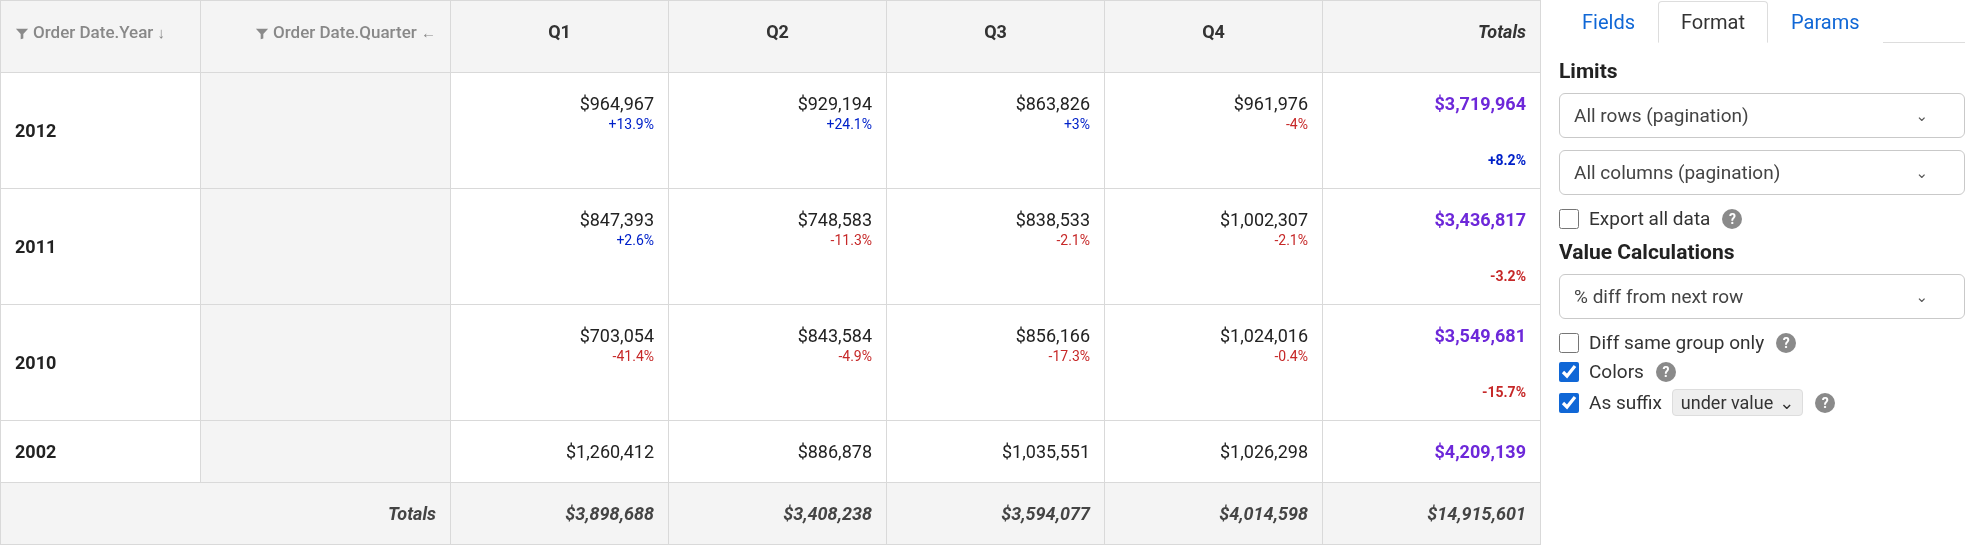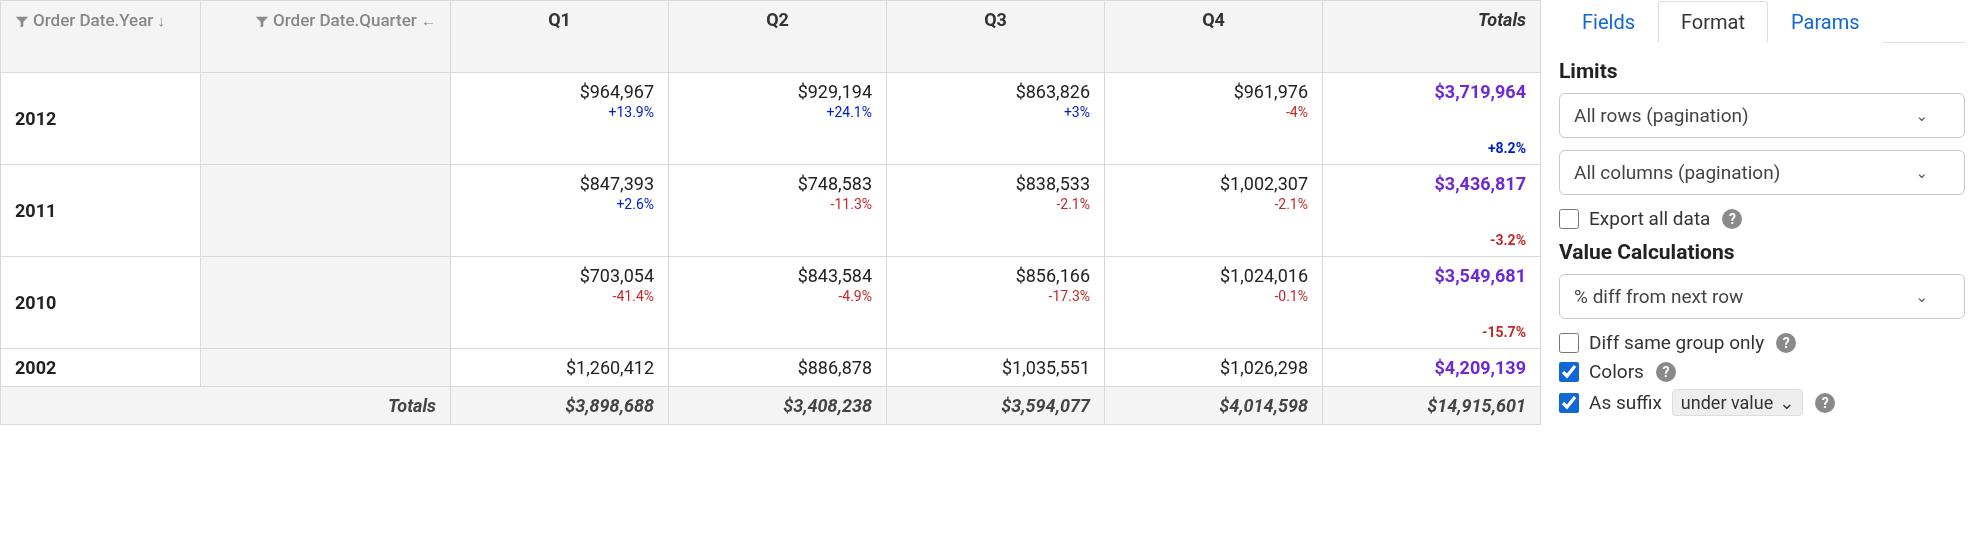--- a/index.html
+++ b/index.html
@@ -17,21 +17,21 @@
     padding: 0;
     flex: 0 0 auto;
   }
   table.pivot {
     border-collapse: collapse;
     width: 1540px;
     table-layout: fixed;
   }
   table.pivot th, table.pivot td {
     border: 1px solid #d9d9d9;
-    padding: 8px 14px;
+    padding: 20px 14px;
     vertical-align: top;
     font-size: 18px;
   }
   table.pivot thead th {
     background: #f4f4f4;
     font-weight: 700;
     color: #333;
     height: 72px;
     text-align: center;
   }
@@ -287,21 +287,21 @@
       <td class="val">
         <span class="val-main">$843,584</span>
         <span class="val-sub neg">-4.9%</span>
       </td>
       <td class="val">
         <span class="val-main">$856,166</span>
         <span class="val-sub neg">-17.3%</span>
       </td>
       <td class="val">
         <span class="val-main">$1,024,016</span>
-        <span class="val-sub neg">-0.1%</span>
+        <span class="val-sub neg">-0.4%</span>
       </td>
       <td class="val rowtotal">
         <span class="val-main">$3,549,681</span>
         <span class="val-sub neg">-15.7%</span>
       </td>
     </tr>
 
     <tr>
       <th class="rowhdr">2002</th>
       <td class="empty"></td>

